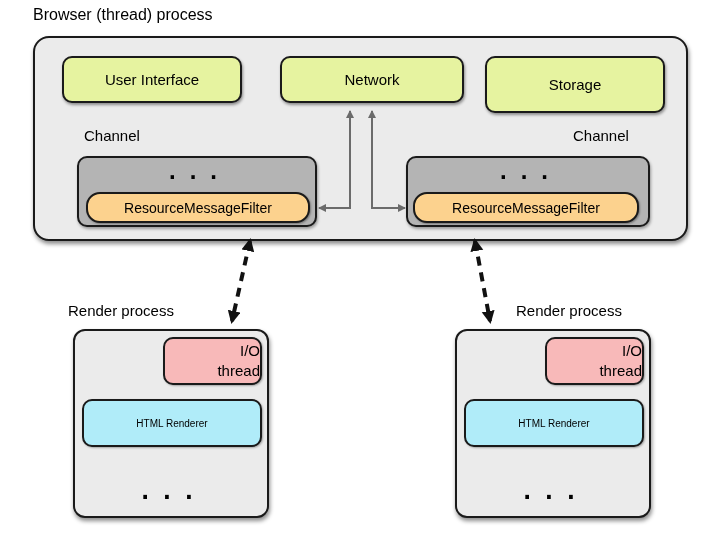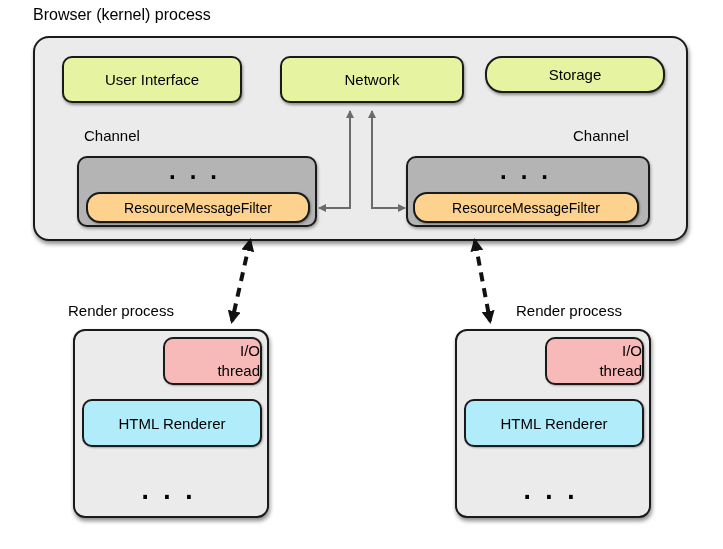--- a/index.html
+++ b/index.html
@@ -33,45 +33,45 @@
   }
   .render-panel{
     background:var(--panel-fill);border-radius:12px;
     box-shadow:1px 3px 4px rgba(0,0,0,0.45);
   }
   .io-box{
     background:var(--io-fill);border-radius:10px;font-size:15px;line-height:1.35;
     flex-direction:column;box-shadow:1px 1px 2px rgba(0,0,0,0.3);align-items:flex-end;
   }
   .renderer-box{
-    background:var(--renderer-fill);border-radius:10px;font-size:15px;
+    background:var(--renderer-fill);border-radius:10px;font-size:10px;
     box-shadow:1px 1px 2px rgba(0,0,0,0.3);
   }
   .dots{
     position:absolute;text-align:center;font-weight:900;font-size:21px;
     letter-spacing:8px;line-height:1;font-family:"DejaVu Sans Mono",monospace;
   }
   #arrow-layer{position:absolute;left:0;top:0;width:723px;height:549px;pointer-events:none;}
   .gray-arrow{stroke:var(--arrow-gray);stroke-width:2;fill:none;}
   .dash-arrow{stroke:var(--arrow-black);stroke-width:4;fill:none;stroke-dasharray:9 7;}
 </style>
 </head>
 <body>
 
 <div id="stage">
 
-  <div class="abs label" style="left:33px;top:6px;">Browser (kernel) process</div>
+  <div class="abs label" style="left:33px;top:6px;">Browser (thread) process</div>
 
   <div class="box big-panel" style="left:33px;top:36px;width:655px;height:205px;"></div>
 
   <div class="box component" style="left:62px;top:56px;width:180px;height:47px;">User Interface</div>
 
   <div class="box component" style="left:268px;top:56px;width:184px;height:47px;margin-left:12px;">Network</div>
 
-  <div class="box component" style="left:485px;top:56px;width:180px;height:37px;border-radius:17px;">Storage</div>
+  <div class="box component" style="left:485px;top:56px;width:180px;height:57px;">Storage</div>
 
   <div class="abs label" style="left:84px;top:127px;font-size:15px;">Channel</div>
 
   <div class="box channel-box" style="left:77px;top:156px;width:240px;height:71px;"></div>
 
   <div class="dots" style="left:77px;top:162px;width:240px;">...</div>
 
   <div class="box filter-box" style="left:86px;top:192px;width:224px;height:31px;">ResourceMessageFilter</div>
 
   <div class="abs label" style="left:573px;top:127px;font-size:15px;">Channel</div>

